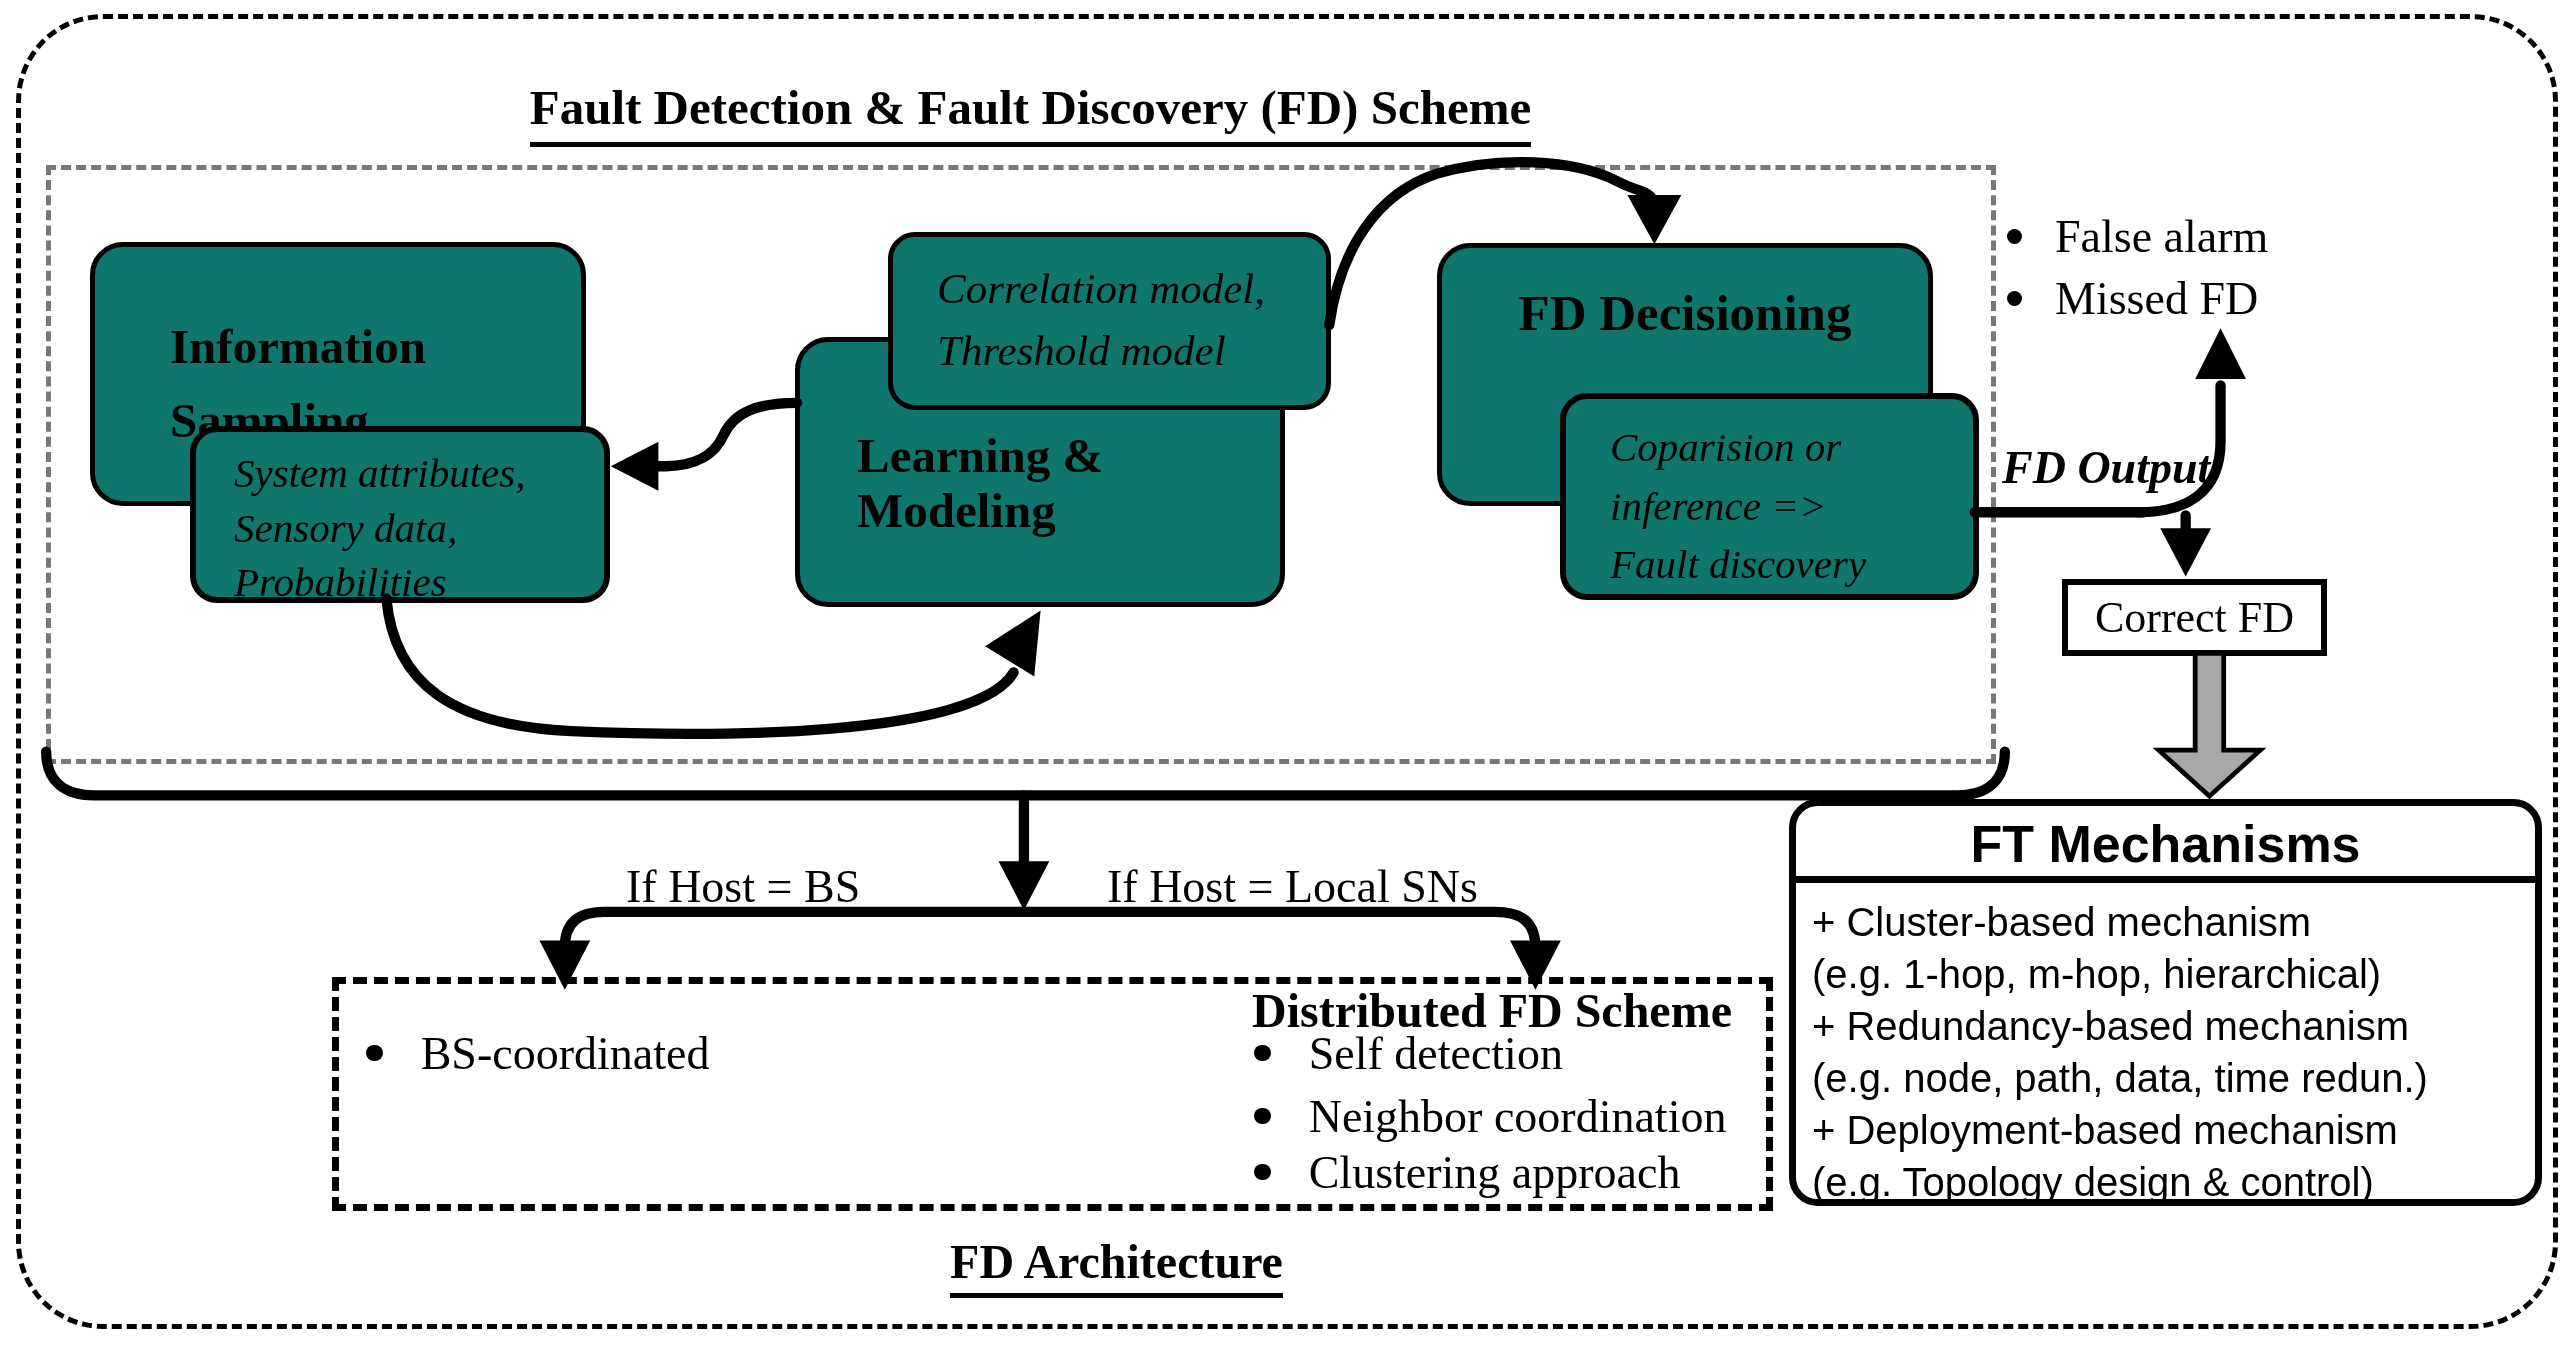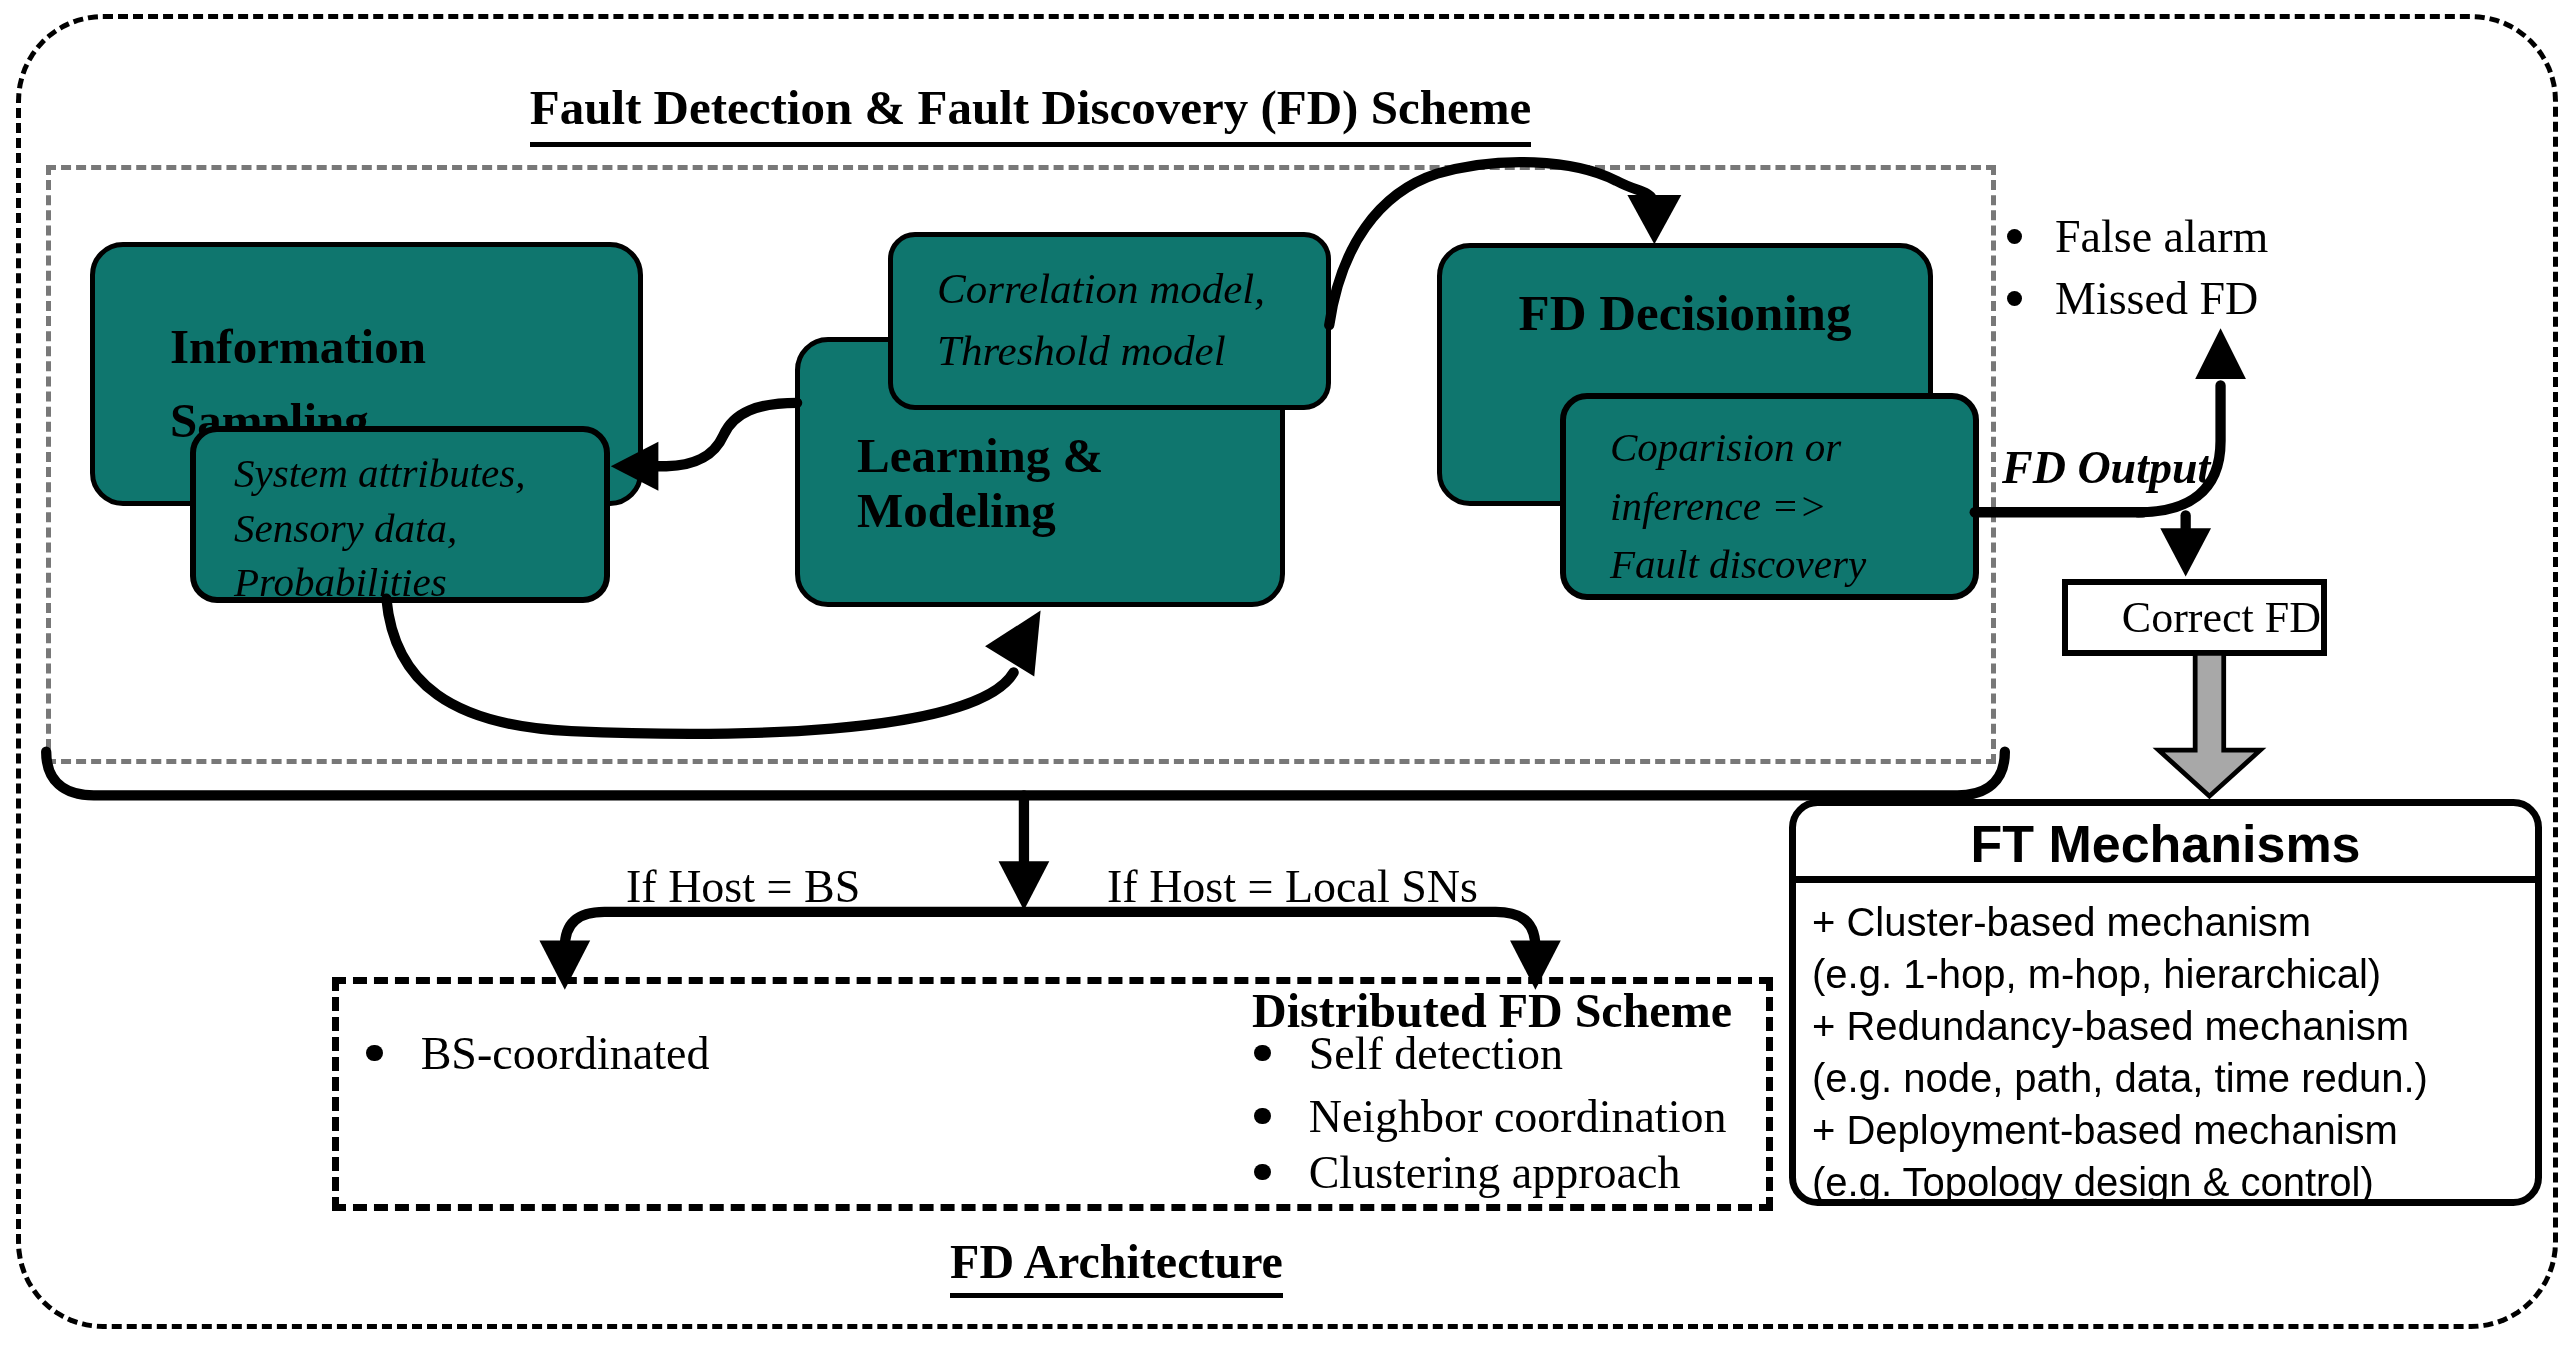--- a/index.html
+++ b/index.html
@@ -26,34 +26,34 @@
   #main-title{left:523px;top:79px;width:1015px;text-align:center;font-size:49px;font-weight:bold;}
   #main-title span{border-bottom:5.6px solid #000;padding-bottom:7.1px;}
   #arch-title{left:918px;top:1234px;width:397px;text-align:center;font-size:48px;font-weight:bold;}
   #arch-title span{border-bottom:5.6px solid #000;padding-bottom:4.8px;}
   
   .node{
     position:absolute;background:#0f766e;border:5.6px solid #000;border-radius:33px;
     box-sizing:border-box;white-space:pre-line;z-index:2;
   }
   .node.over{z-index:3;border-width:6.3px;border-radius:27px;font-style:italic;}
-  #box-info{left:90px;top:242px;width:553px;height:264px;font-size:49px;font-weight:bold;line-height:1.5;padding:63px 0 0 75px;}
+  #box-info{left:90px;top:242px;width:496px;height:264px;font-size:49px;font-weight:bold;line-height:1.5;padding:63px 0 0 75px;}
   #box-attr{left:190px;top:426px;width:420px;height:177px;font-size:41px;line-height:1.33;padding:14.3px 0 0 38px;}
   #box-learning{left:795px;top:337px;width:490px;height:270px;font-size:49px;font-weight:bold;line-height:1.12;padding:87px 0 0 57px;}
   #box-corr{left:888px;top:232px;width:443px;height:178px;font-size:43px;line-height:1.45;padding:20.6px 0 0 44px;border-width:5.6px;}
   #box-fd{left:1405px;top:243px;width:496px;height:263px;font-size:51px;font-weight:bold;text-align:center;padding-top:36px;margin-left:32px;}
   #box-compare{left:1560px;top:393px;width:419px;height:207px;font-size:41px;line-height:1.43;padding:19px 0 0 44px;}
   
   #error-bullets{left:2007px;top:205px;z-index:4;}
   .brow{display:flex;align-items:center;height:62px;font-size:46px;}
   .dot{width:15px;height:15px;border-radius:50%;background:#000;margin-right:33px;flex:none;}
   #fd-output-label{left:2002px;top:441px;font-size:46px;font-weight:bold;font-style:italic;z-index:4;}
   #box-correct{
     left:2062px;top:579px;width:265px;height:77px;background:#fff;border:6.3px solid #000;
-    box-sizing:border-box;display:flex;align-items:center;justify-content:flex-end;
+    box-sizing:border-box;display:flex;align-items:center;justify-content:center;
     font-size:44px;z-index:2;
   }
   
   #box-ft{
     left:1789px;top:799px;width:753px;height:407px;background:#fff;border:7.1px solid #000;
     border-radius:28.6px;box-sizing:border-box;z-index:2;
     font-family:"Liberation Sans","DejaVu Sans",sans-serif;
   }
   #ft-header{
     height:62px;border-bottom:7.1px solid #000;text-align:center;

